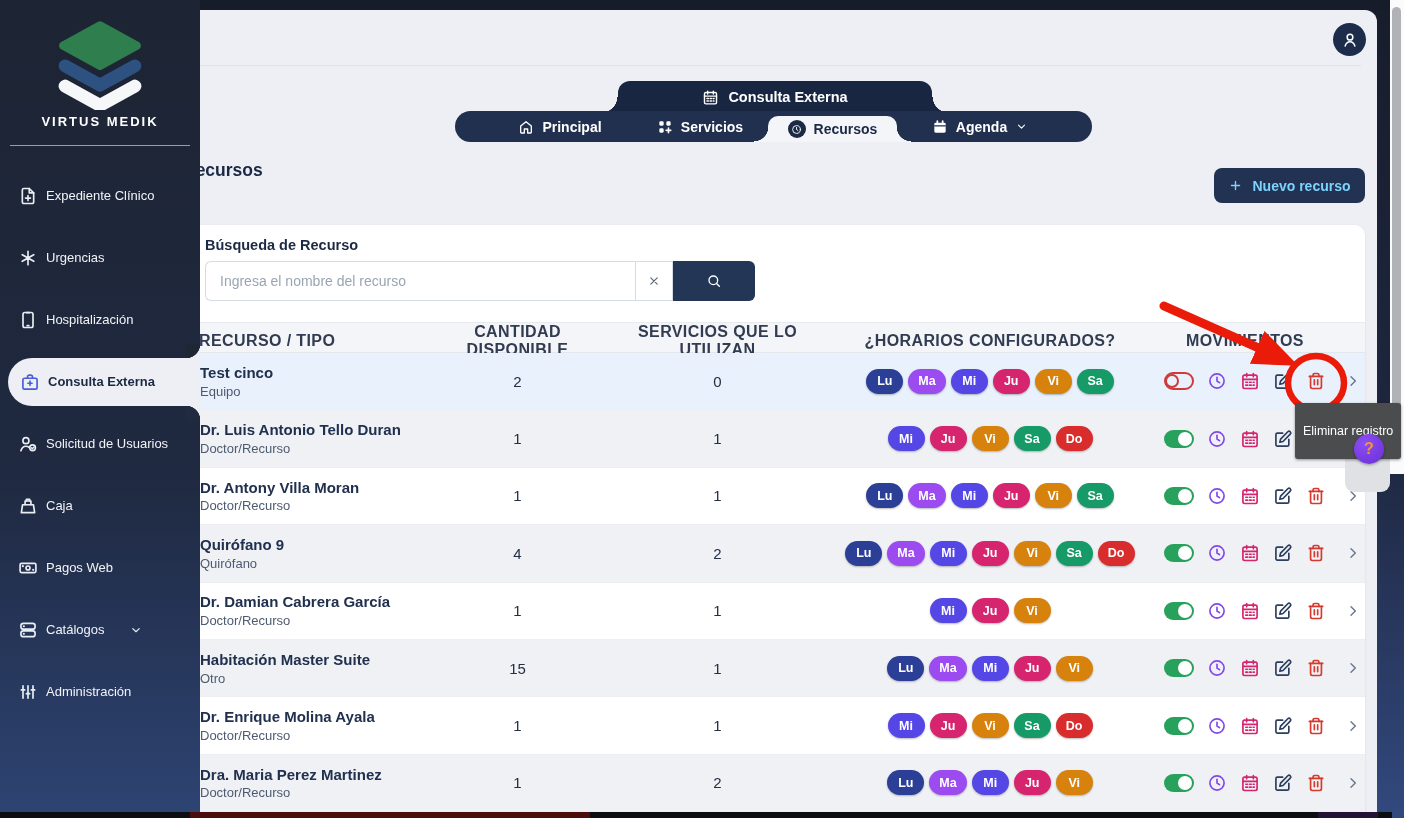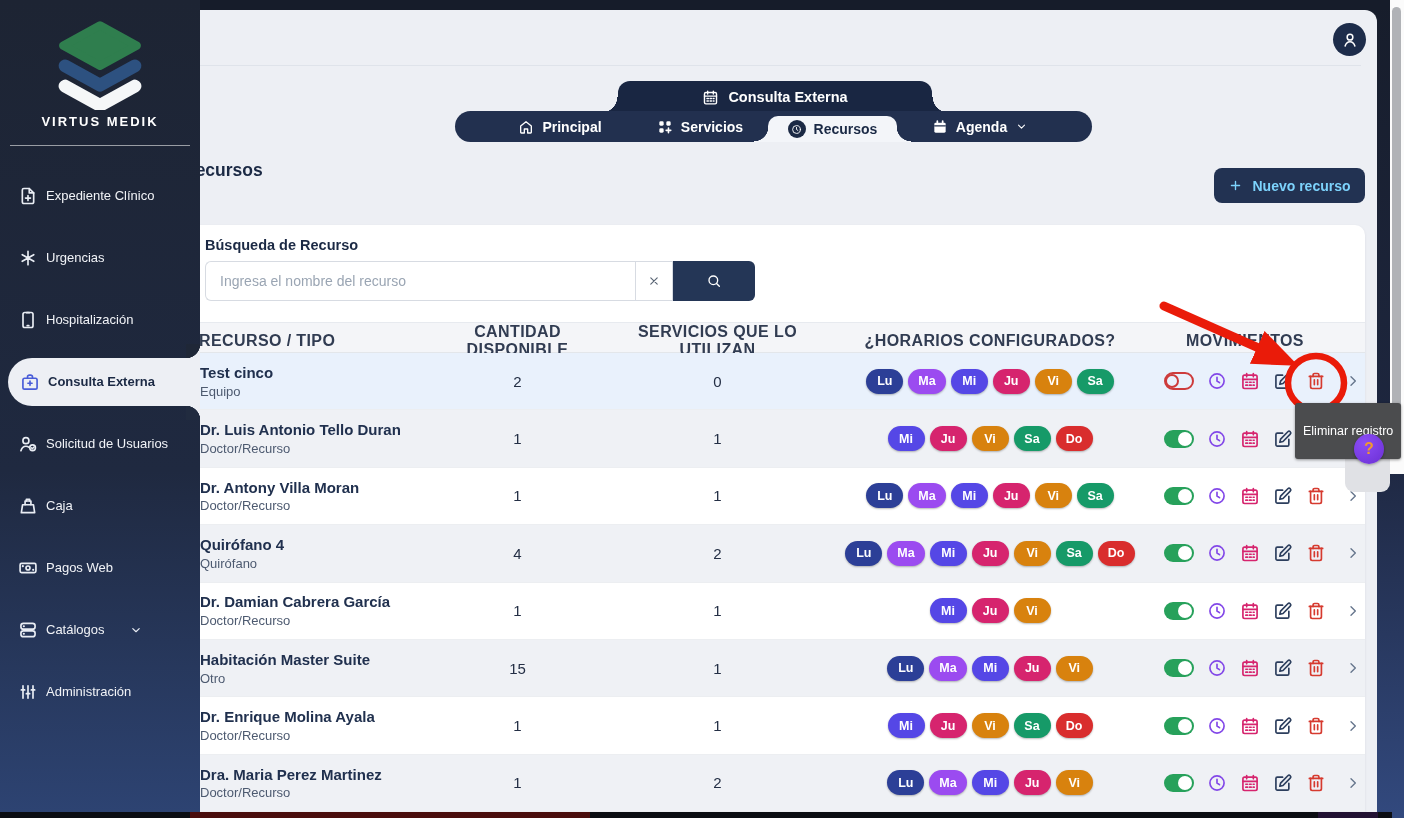--- a/index.html
+++ b/index.html
@@ -474,21 +474,21 @@
             </div>
             <div class="cchev">
               <svg viewBox="0 0 24 24" fill="none" stroke="currentColor" stroke-width="2" stroke-linecap="round" stroke-linejoin="round">
                 <path d="M9 5.5 15.5 12 9 18.5"></path>
               </svg>
             </div>
           </div>
           <div class="trow tgrid" style="background: rgb(239, 241, 245);">
             <span class="strip" style="background:#2f9e5f"></span>
             <div class="cname">
-              <div class="rname">Quirófano 4</div>
+              <div class="rname">Quirófano 9</div>
               <div class="rtype">Quirófano</div>
             </div>
             <div class="cnum">4</div>
             <div class="cnum">2</div>
             <div class="cdays">
               <span class="badge" style="background:#2c3f97">Lu</span>
               <span class="badge" style="background:#9b4bf0">Ma</span>
               <span class="badge" style="background:#5547e6">Mi</span>
               <span class="badge" style="background:#d6246e">Ju</span>
               <span class="badge" style="background:#d8820e">Vi</span>

